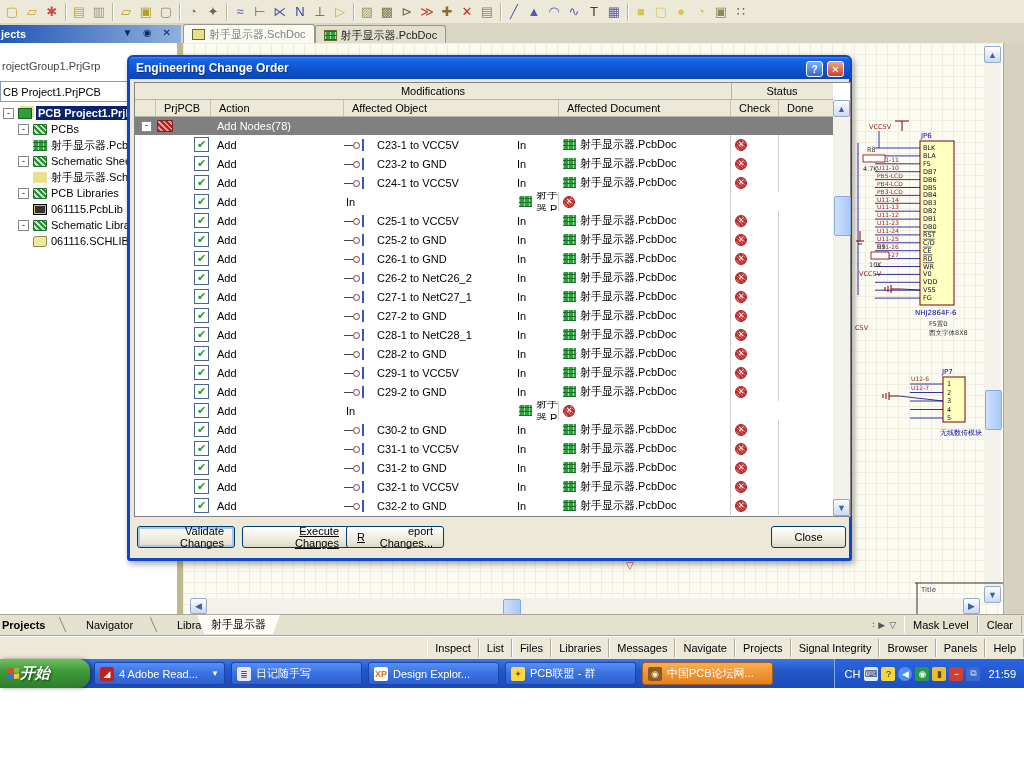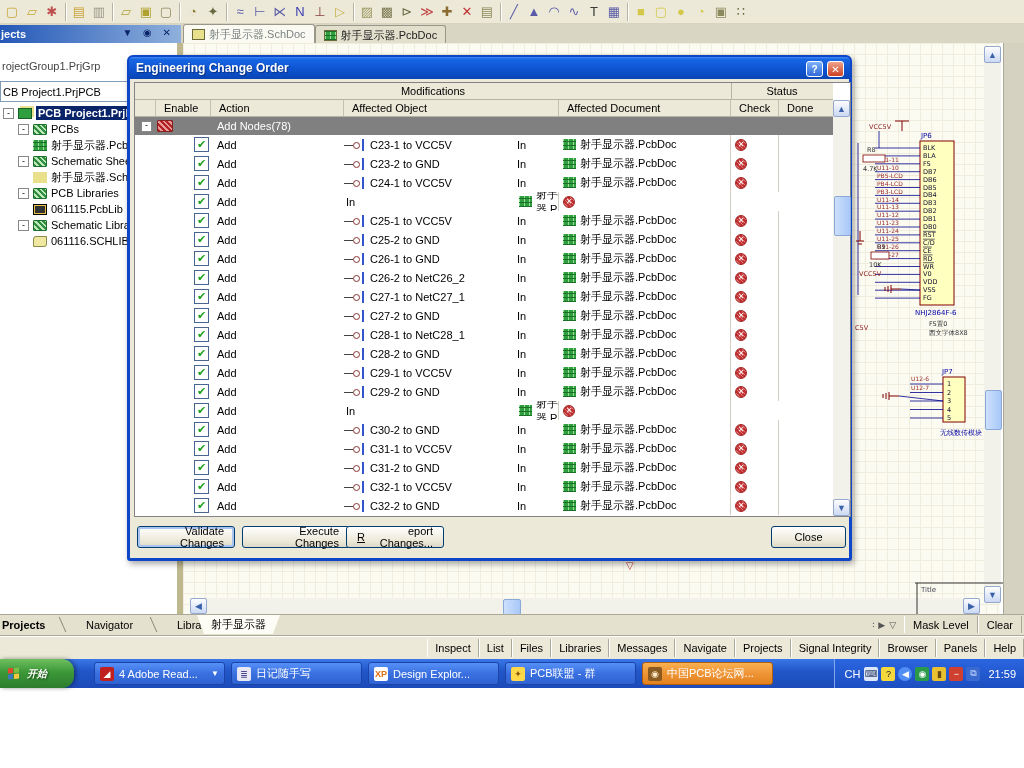--- a/index.html
+++ b/index.html
@@ -88,21 +88,21 @@
   .glabel{position:absolute;left:82px;}
   .eco-row{display:grid;grid-template-columns:21px 55px 133px 171px 44px 172px 48px 54px;height:19px;align-items:center;}
   .ecell{height:100%;display:flex;align-items:center;overflow:hidden;box-sizing:border-box;}
   .c-doc,.c-check{border-right:1px solid #d2cfc2;}
   .cb{display:inline-flex;width:13px;height:13px;border:1px solid #486691;background:#fff;color:#1fa11f;
       font-size:11px;line-height:11px;align-items:center;justify-content:center;margin-left:38px;}
   .c-act{padding-left:6px;}
   .nodeicon{position:relative;display:inline-block;width:18px;height:12px;margin-left:0px;border-right:2px solid #3355cc;flex:none;}
   .nodeicon::before{content:"";position:absolute;left:0;top:6px;width:9px;height:1px;background:#444;}
   .nodeicon::after{content:"";position:absolute;left:9px;top:3px;width:5px;height:5px;border:1px solid #833;border-radius:50%;background:#fff;}
-  .c-obj span.txt{margin-left:6px;}
+  .c-obj span.txt{margin-left:13px;}
   .c-in{padding-left:2px;}
   .pcbico{display:inline-block;width:13px;height:11px;margin:0 4px 0 4px;flex:none;
           background-color:#2f9e3f;background-image:repeating-linear-gradient(0deg,#1c6e28 0 1px,#0000 1px 4px),repeating-linear-gradient(90deg,#9adf9a 0 1px,#0000 1px 5px);}
   .errico{display:inline-flex;width:12px;height:12px;border-radius:50%;margin-left:4px;color:#fff;font-size:8px;font-weight:bold;
           align-items:center;justify-content:center;flex:none;
           background:repeating-linear-gradient(45deg,#c03030 0 2px,#e07878 2px 3px);border:1px solid #a02020;box-sizing:border-box;}
   .dscroll{position:absolute;left:698px;top:17px;width:17px;height:416px;background:#f2f1ea;}
 
   .btnrow{position:absolute;left:0;bottom:9px;width:719px;height:23px;}
   .xpbtn{position:absolute;top:0;height:22px;background:linear-gradient(#fefefe,#ece9d8 70%,#dcd8c8);
@@ -133,23 +133,23 @@
   .flatbtn{height:17px;display:flex;align-items:center;padding:0 8px;border-left:1px solid #fff;border-right:1px solid #aca899;color:#000;}
   .miniico{color:#555;font-size:9px;margin:0 2px;}
 
   
   .statusbar{left:0;top:636px;width:1024px;height:22px;background:#ece9d8;border-top:1px solid #fff;
              box-shadow:0 -1px 0 #aca899;display:flex;align-items:center;justify-content:flex-end;}
   .sbitem{height:18px;display:flex;align-items:center;padding:0 7px;border-left:1px solid #fff;border-right:1px solid #aca899;}
 
   
   .taskbar{left:0;top:659px;width:1024px;height:29px;background:linear-gradient(#3a77e8,#2257c8 40%,#1c4ab8);z-index:20;}
-  .startbtn{position:absolute;left:0;top:0;height:29px;width:74px;border-radius:0 12px 12px 0;
-            background:linear-gradient(#6fbf5f,#3c9838 45%,#2d7d2d);display:flex;align-items:center;gap:8px;
-            padding-left:8px;box-sizing:border-box;color:#fff;font-size:10px;font-weight:bold;font-style:italic;
+  .startbtn{position:absolute;left:0;top:0;height:29px;width:90px;border-radius:0 12px 12px 0;
+            background:linear-gradient(#6fbf5f,#3c9838 45%,#2d7d2d);display:flex;align-items:center;gap:1px;
+            padding-left:8px;box-sizing:border-box;color:#fff;font-size:15px;font-weight:bold;font-style:italic;
             text-shadow:1px 1px 2px #14400f;box-shadow:2px 0 4px rgba(0,0,0,.4);}
   .xpflag{display:grid;grid-template-columns:5px 5px;grid-template-rows:5px 5px;gap:1px;transform:skewY(-6deg);}
   .xpflag span{display:block;}
   .taskbtn{position:absolute;top:3px;height:23px;width:131px;border-radius:3px;
            background:linear-gradient(#5690f8,#3a70e0 50%,#2f62d0);border:1px solid #1c44a8;
            color:#fff;display:flex;align-items:center;gap:5px;padding:0 5px;box-sizing:border-box;
            font-size:11px;white-space:nowrap;overflow:hidden;}
   .taskbtn.alert{background:linear-gradient(#f8b050,#ef9537 50%,#e2811e);border-color:#b05e10;}
   .tbicon{display:inline-flex;width:14px;height:14px;border-radius:2px;align-items:center;justify-content:center;
           font-size:9px;font-weight:bold;flex:none;}
@@ -397,21 +397,21 @@
     <div class="dtbtn dhelp">?</div>
     <div class="dtbtn dclose">✕</div>
 
     <div class="tbl">
       <div class="hdr hdr1">
         <span class="hspan mods">Modifications</span>
         <span class="hspan stat">Status</span>
       </div>
       <div class="hdr hdr2">
         <span class="hcell"></span>
-        <span class="hcell">Enable</span>
+        <span class="hcell">PrjPCB</span>
         <span class="hcell">Action</span>
         <span class="hcell">Affected Object</span>
         <span class="hcell">Affected Document</span>
         <span class="hcell">Check</span>
         <span class="hcell" style="border-right:none;">Done</span>
       </div>
       <div class="tbody">
         <div class="grow">
           <span class="gexp">-</span>
           <span class="gfolder"></span>
@@ -814,21 +814,21 @@
       </div>
       <div class="dscroll">
         <span class="sb-btn" style="left:0;top:0;width:17px;height:17px;">▲</span>
         <span class="sb-thumb" style="left:1px;top:96px;width:15px;height:38px;"></span>
         <span class="sb-btn" style="left:0;bottom:0;width:17px;height:17px;">▼</span>
       </div>
     </div>
 
     <div class="btnrow">
         <button class="xpbtn focus" style="left: 7px; width: 98px;">Validate Changes</button>
-        <button class="xpbtn" style="left: 112px; width: 108px;">Execute Changes</button>
+        <button class="xpbtn" style="left: 112px; width: 108px; text-decoration: underline;">Execute Changes</button>
         <button class="xpbtn" style="left: 216px; width: 98px;"><u>R</u>eport Changes...</button>
         <button class="xpbtn" style="right: 3px; width: 75px;">Close</button>
       </div>
   </div>
 
   <div class="abs btabs">
     <div id="panelTabs">
         <div class="ptab active" style="left: -8px;">Projects</div>
         <div class="ptabsep" style="left: 62px;"></div>
         <div class="ptab" style="left: 76px;">Navigator</div>

